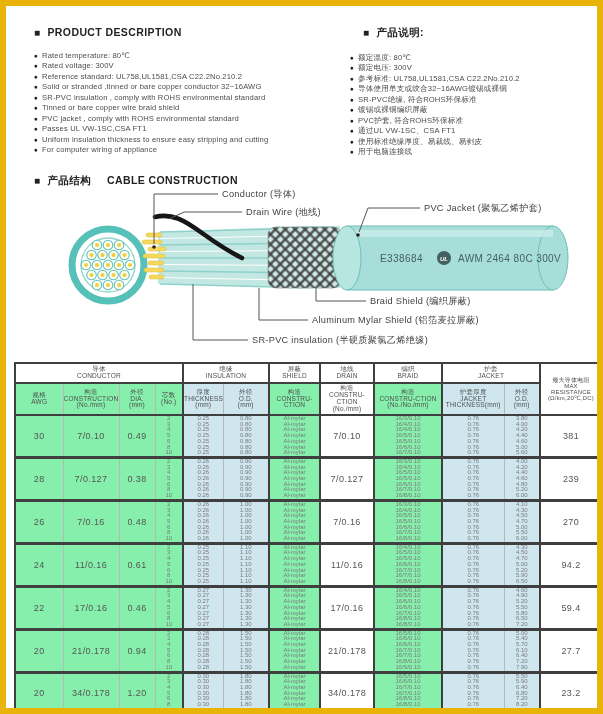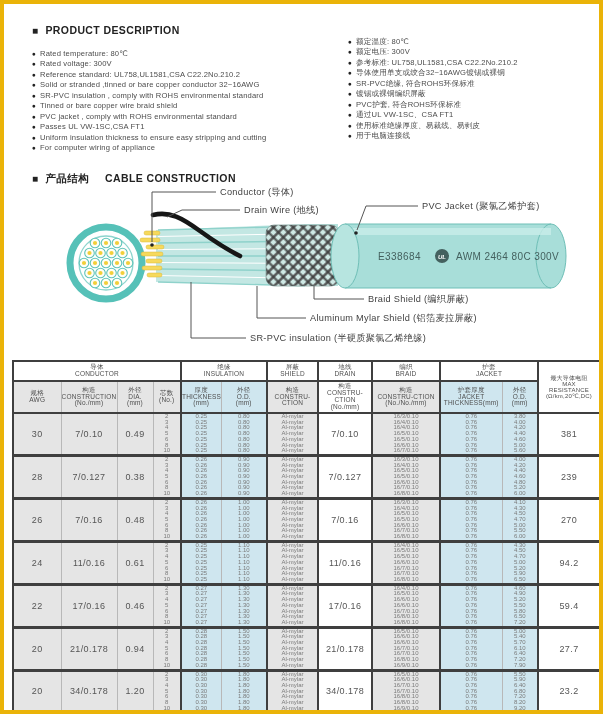--- a/index.html
+++ b/index.html
@@ -1,17 +1,17 @@
 <!DOCTYPE html>
 <html><head>
 <meta charset="utf-8">
 <style>
   html,body{margin:0;padding:0;background:#fff;}
   body{font-family:"Liberation Sans","DejaVu Sans",sans-serif;color:#3a3a3a;}
-  .page{position:relative;width:603px;height:714px;background:#ffffff;overflow:hidden;border:4px solid #eab308;box-sizing:border-box;padding-left:26px;}
+  .page{position:relative;width:603px;height:714px;background:#ffffff;overflow:hidden;border:6px solid #eab308;box-sizing:border-box;padding-left:26px;}
 
   
   .desc{position:absolute;top:20px;}
   .desc-left{left:28px;width:315px;}
   .desc-right{left:344px;width:252px;}
   .sec-title{font-weight:bold;font-size:10.5px;letter-spacing:.4px;color:#222;white-space:nowrap;}
   .sec-title .marker{margin-right:7px;font-size:10px;}
   .desc-right .sec-title{margin-left:13px;}
   ul.bullets{list-style:none;margin:13px 0 0 0;padding:0;font-size:7.6px;line-height:10.45px;color:#4c4c4c;letter-spacing:.15px;}
   ul.bullets li{white-space:nowrap;}
@@ -32,21 +32,21 @@
   table.spec .gr{border-right:2px solid #3f3f3f;}
   table.spec thead tr.grow{height:20px;}
   table.spec thead tr.srow{height:32px;}
   table.spec thead tr.grow th{border-bottom:2px solid #3f3f3f;}
   table.spec thead tr.srow th{border-bottom:2px solid #3f3f3f;}
   table.spec tbody tr{height:41px;border-bottom:3px solid #3f3f3f;}
   table.spec th{font-weight:normal;font-size:6.5px;line-height:6.8px;color:#4f4f4f;letter-spacing:.2px;}
   table.spec th span{display:block;}
   table.spec td{font-size:9px;color:#555;letter-spacing:.4px;}
   table.spec td.stack{font-size:6px;line-height:5.7px;color:#7b7b7b;letter-spacing:0;white-space:pre-line;}
-  .y{background:#e5e5e5;}
+  .y{background:#86efac;}
   .bl{background:#cfe6ef;}
   .w{background:#ffffff;}
   .res-h span{display:block;font-size:6px;line-height:6.2px;color:#4f4f4f;}
 </style>
 </head>
 <body>
 
 <div class="page">
 
   <div class="desc desc-left">
@@ -61,20 +61,23 @@
         <li><span class="b">●</span>SR-PVC insulation , comply with ROHS environmental standard</li>
         <li><span class="b">●</span>Tinned or bare copper wire braid shield</li>
         <li><span class="b">●</span>PVC jacket , comply with ROHS environmental standard</li>
         <li><span class="b">●</span>Passes UL VW-1SC,CSA FT1</li>
         <li><span class="b">●</span>Uniform insulation thickness to ensure easy stripping and cutting</li>
         <li><span class="b">●</span>For computer wiring of appliance</li>
       </ul>
   </div>
 
   <div class="desc desc-right">
+    <div class="sec-title">
+      <span class="marker">■</span><span>产品说明:</span>
+    </div>
     <ul class="bullets">
         <li><span class="b">●</span>额定温度: 80℃</li>
         <li><span class="b">●</span>额定电压: 300V</li>
         <li><span class="b">●</span>参考标准: UL758,UL1581,CSA C22.2No.210.2</li>
         <li><span class="b">●</span>导体使用单支或绞合32~16AWG镀锡或裸铜</li>
         <li><span class="b">●</span>SR-PVC绝缘, 符合ROHS环保标准</li>
         <li><span class="b">●</span>镀锡或裸铜编织屏蔽</li>
         <li><span class="b">●</span>PVC护套, 符合ROHS环保标准</li>
         <li><span class="b">●</span>通过UL VW-1SC、CSA FT1</li>
         <li><span class="b">●</span>使用标准绝缘厚度、易裁线、易剥皮</li>

